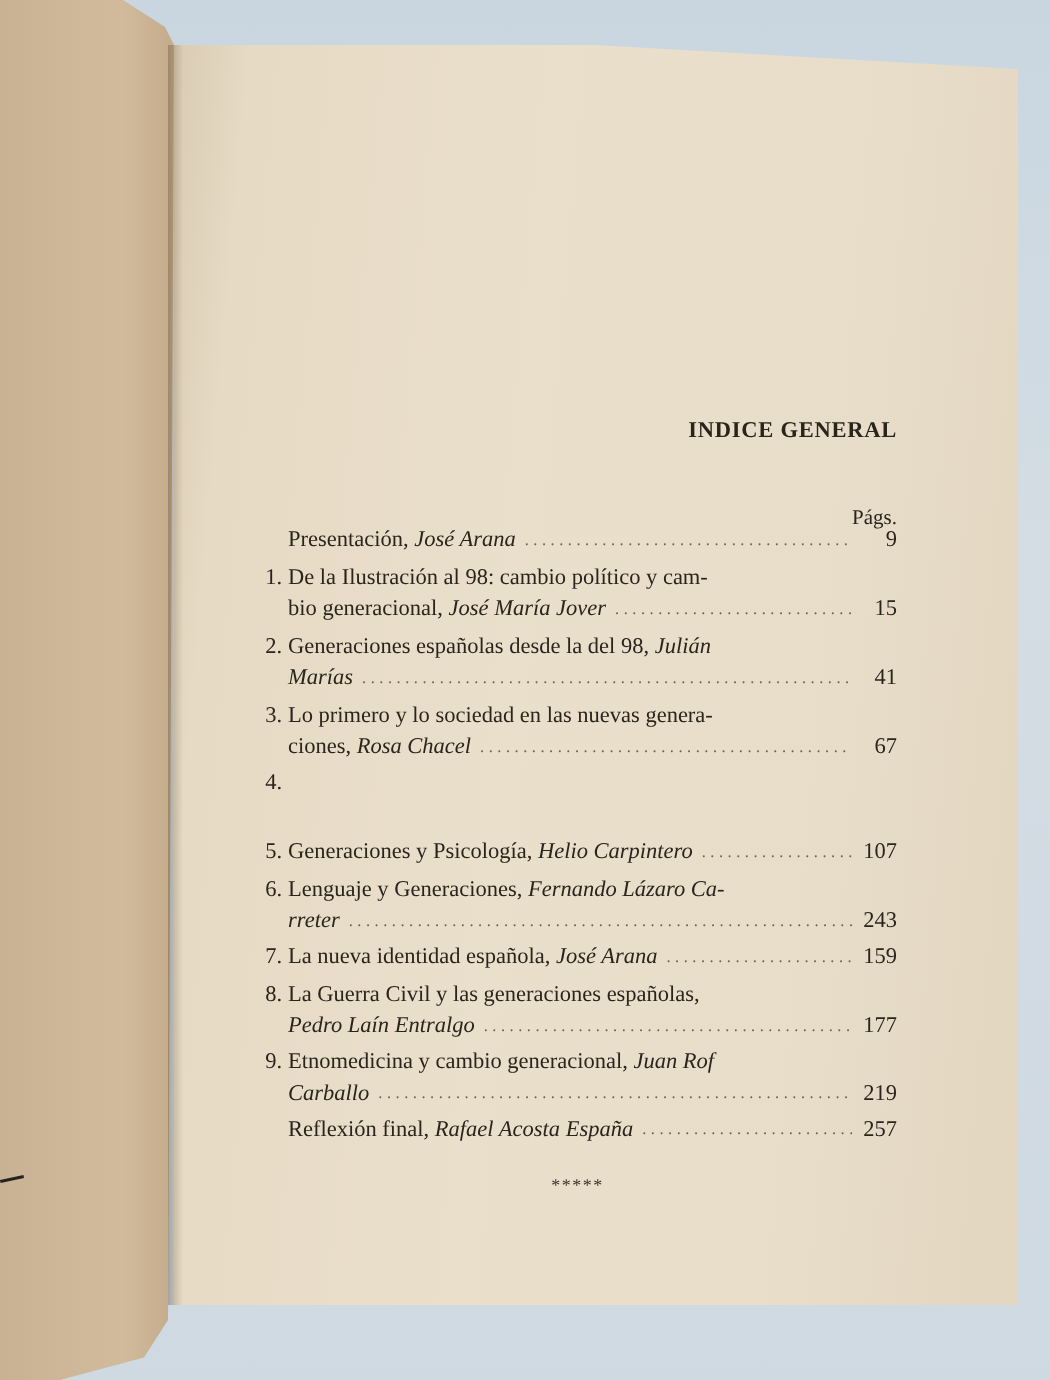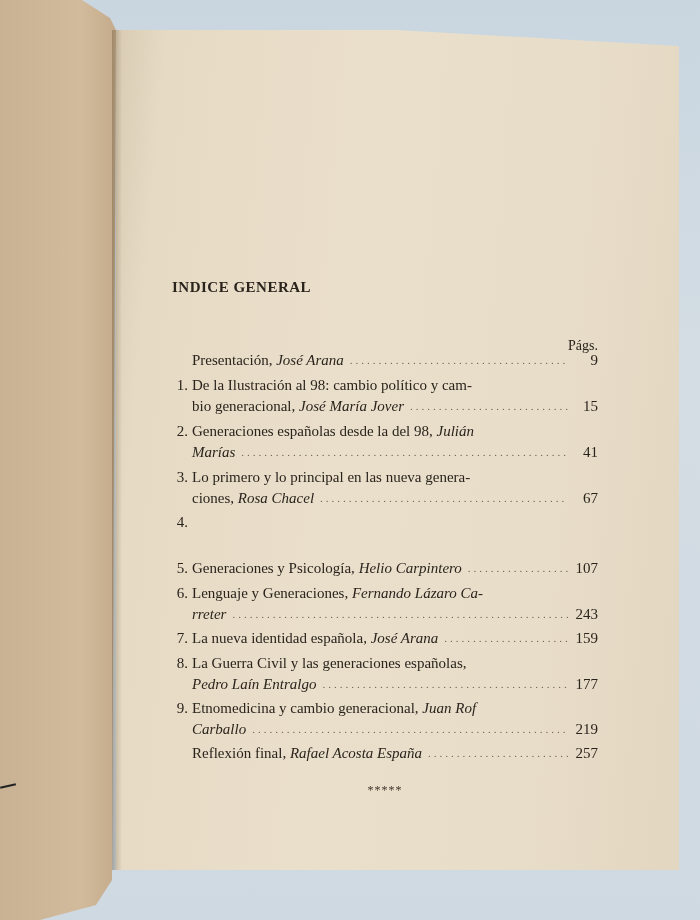--- a/index.html
+++ b/index.html
@@ -25,21 +25,21 @@
     }
     .gutter-shadow {
       position: absolute; left: 112px; top: 30px; width: 10px; height: 840px;
       background: linear-gradient(90deg, rgba(90,70,40,0.35), rgba(90,70,40,0));
     }
     .toc {
       position: absolute; left: 172px; top: 0; width: 426px;
       color: #2a241d;
     }
     .toc-title {
-      position: absolute; top: 279px; left: 0; width: 426px; text-align: left;
+      position: absolute; top: 279px; left: 0; width: 426px; text-align: right;
       font-weight: bold; font-size: 15px; letter-spacing: 0.5px;
     }
     .pags {
       position: absolute; top: 338px; right: 0; font-size: 14px;
     }
     .entry {
       position: absolute; left: 0; width: 426px; font-size: 15px; line-height: 21px;
     }
     .num {
       position: absolute; left: 0; width: 16px; text-align: right;
@@ -106,21 +106,21 @@
         <span class="dots"></span>
         <span class="page-no">41</span>
       </div>
     </div>
   </div>
 
   <div class="entry" style="top:467px">
     <span class="num">3.</span>
     <div class="body">
       <div class="line">
-          <span class="txt">Lo primero y lo principal en las nueva genera-</span>
+          <span class="txt">Lo primero y lo sociedad en las nuevas genera-</span>
         </div>
       <div class="line">
         <span class="txt"><span>ciones, </span><span class="it">Rosa Chacel</span></span>
         <span class="dots"></span>
         <span class="page-no">67</span>
       </div>
     </div>
   </div>
 
   <div class="entry" style="top:512px">

